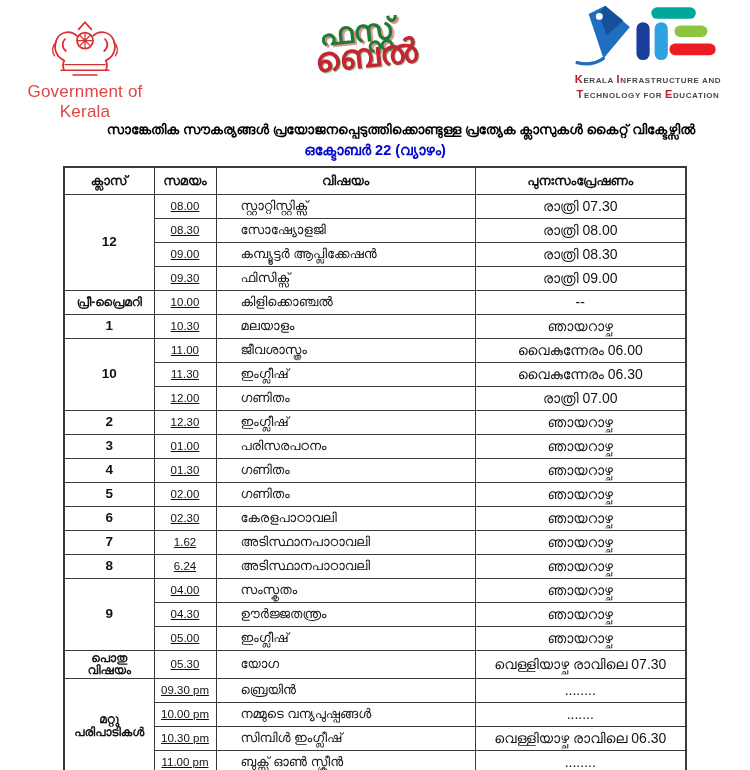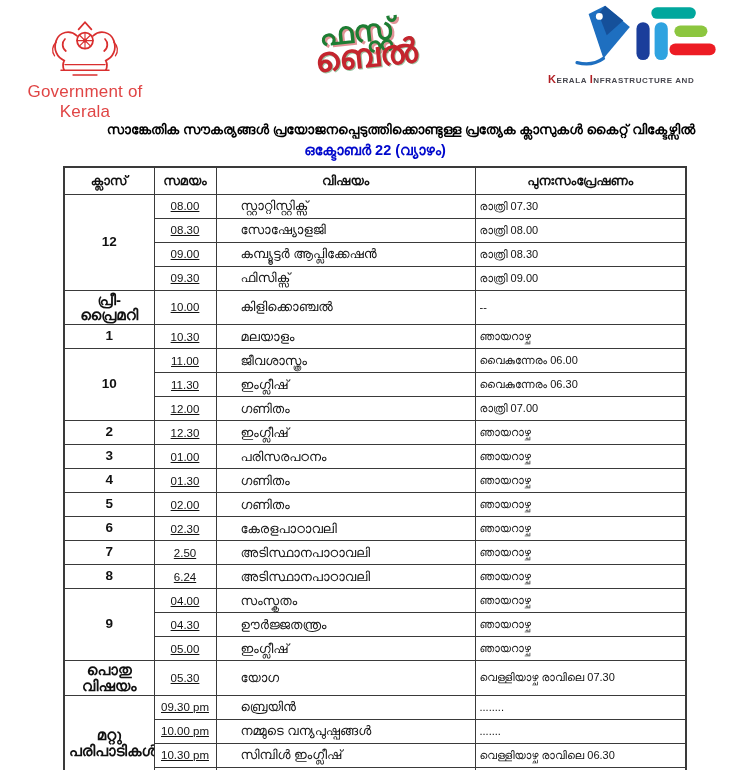--- a/index.html
+++ b/index.html
@@ -18,40 +18,40 @@
   .header { position: relative; height: 118px; }
 
   .govt-block { position: absolute; left: 10px; top: 18px; width: 150px; text-align: center; }
   .govt-emblem svg { display: block; margin: 0 auto; }
   .govt-caption { margin-top: 2px; font-size: 17px; color: #e04545; font-weight: 400; letter-spacing: .2px; }
 
   .firstbell { position: absolute; left: 288px; top: 18px; width: 140px; transform: rotate(-6deg); text-align: center; line-height: .9; }
   .fb-line1 { color: #1e7d33; font-weight: bold; font-size: 30px; text-shadow: 2px 2px 0 rgba(196,37,46,.5); }
   .fb-line2 { color: #c4252e; font-weight: bold; font-size: 34px; margin-top: -4px; padding-left: 14px; text-shadow: 1px 1px 0 rgba(30,125,51,.45); }
 
-  .kite-block { position: absolute; left: 548px; top: 4px; width: 200px; text-align: left; }
+  .kite-block { position: absolute; left: 548px; top: 4px; width: 200px; text-align: center; }
   .kite-logo svg { display: block; margin: 0 auto; }
   .kite-caption { margin-top: 2px; font-size: 8px; font-weight: bold; letter-spacing: .6px; color: #47474f; text-transform: uppercase; line-height: 1.35; }
   .kite-caption .cap { color: #b21f24; font-size: 11px; }
 
   
   .title-line { text-align: center; padding-left: 52px; font-weight: bold; font-size: 13.5px; color: #000; margin-top: 4px; }
   .date-line  { text-align: center; font-weight: bold; font-size: 14.5px; color: #0008cc; margin-top: 4px; }
 
   
   .tablewrap { margin: 7px 0 0 63px; border-radius: 11px; }
   table.schedule { border-collapse: collapse; width: 622px; border: 2px solid #3a3a3a; table-layout: fixed; }
   .schedule th, .schedule td { border: 1px solid #3a3a3a; padding: 1px 4px; overflow: hidden; white-space: nowrap; }
   .schedule thead th { height: 27px; font-size: 13px; font-weight: bold; text-align: center; }
   .schedule tbody td { height: 24px; }
-  td.class-cell { text-align: center; font-weight: bold; font-size: 15px; white-space: normal; line-height: 1.05; }
+  td.class-cell { text-align: center; font-weight: bold; font-size: 12px; white-space: normal; line-height: 1.05; }
   td.class-cell.num { font-size: 13.5px; }
   td.time-cell { text-align: center; font-size: 11.5px; text-decoration: underline; }
   td.subject-cell { text-align: left; padding-left: 24px; font-size: 13px; }
-  td.rebroadcast-cell { text-align: left; font-size: 11px; }
+  td.rebroadcast-cell { text-align: center; font-size: 14px; }
 </style>
 </head>
 <body>
 
 <div class="page">
 
   <div class="header">
 
     <div class="govt-block">
       <div class="govt-emblem">
@@ -91,20 +91,21 @@
           <path d="M36,66 Q22,76 4,71" stroke="#1e6fc0" stroke-width="4" fill="none" stroke-linecap="round"></path>
           <rect x="76" y="22" width="16" height="46" rx="8" fill="#1b3e9b"></rect>
           <rect x="98" y="22" width="16" height="46" rx="8" fill="#2fa3e0"></rect>
           <rect x="94" y="4" width="54" height="14" rx="7" fill="#00a79d"></rect>
           <rect x="122" y="26" width="40" height="14" rx="7" fill="#8cc63f"></rect>
           <rect x="116" y="48" width="56" height="14" rx="7" fill="#ed1c24"></rect>
         </svg>
       </div>
       <div class="kite-caption">
         <div><span class="cap">K</span><span>erala </span><span class="cap">I</span><span>nfrastructure and</span></div>
+        <div><span class="cap">T</span><span>echnology for </span><span class="cap">E</span><span>ducation</span></div>
       </div>
     </div>
 
   </div>
 
   <div class="title-line">സാങ്കേതിക സൗകര്യങ്ങൾ പ്രയോജനപ്പെടുത്തിക്കൊണ്ടുള്ള പ്രത്യേക ക്ലാസുകൾ കൈറ്റ് വിക്ടേഴ്സിൽ</div>
   <div class="date-line">ഒക്ടോബർ 22 (വ്യാഴം)</div>
 
   <div class="tablewrap">
     <table class="schedule">
@@ -197,21 +198,21 @@
             <td class="rebroadcast-cell">ഞായറാഴ്ച</td>
           </tr>
           <tr>
             <td class="class-cell num" rowspan="1">6</td>
             <td class="time-cell">02.30</td>
             <td class="subject-cell">കേരളപാഠാവലി</td>
             <td class="rebroadcast-cell">ഞായറാഴ്ച</td>
           </tr>
           <tr>
             <td class="class-cell num" rowspan="1">7</td>
-            <td class="time-cell">2.50</td>
+            <td class="time-cell">1.62</td>
             <td class="subject-cell">അടിസ്ഥാനപാഠാവലി</td>
             <td class="rebroadcast-cell">ഞായറാഴ്ച</td>
           </tr>
           <tr>
             <td class="class-cell num" rowspan="1">8</td>
             <td class="time-cell">6.24</td>
             <td class="subject-cell">അടിസ്ഥാനപാഠാവലി</td>
             <td class="rebroadcast-cell">ഞായറാഴ്ച</td>
           </tr>
           <tr>

